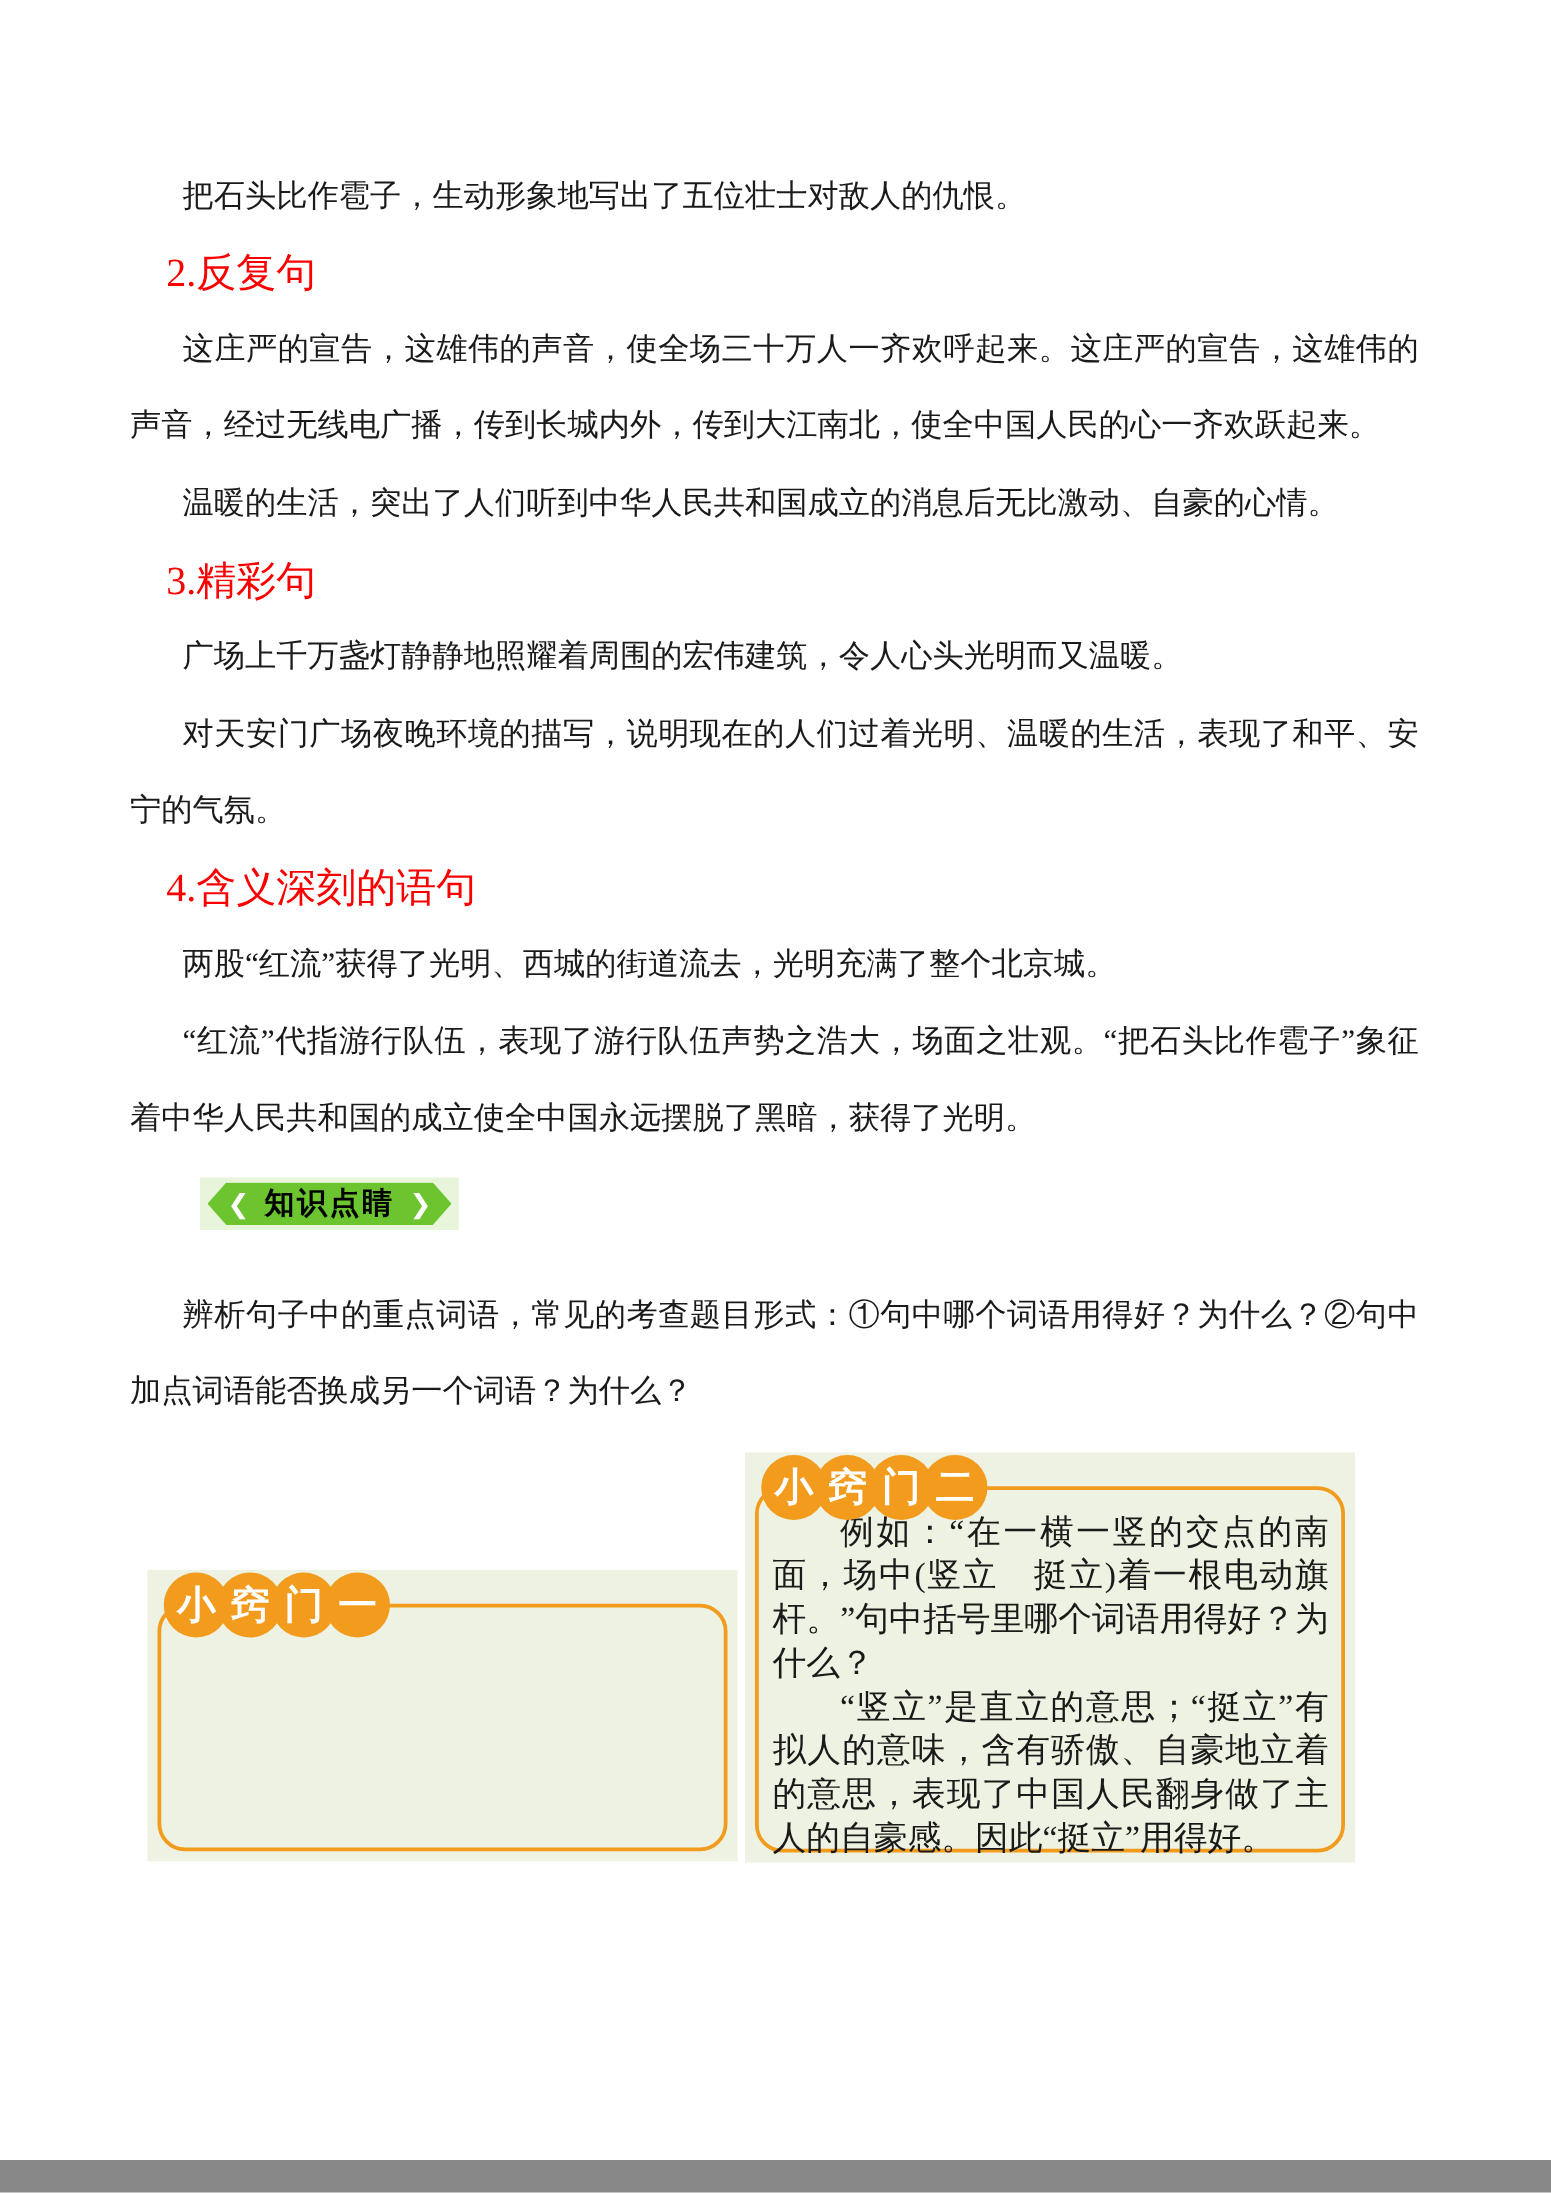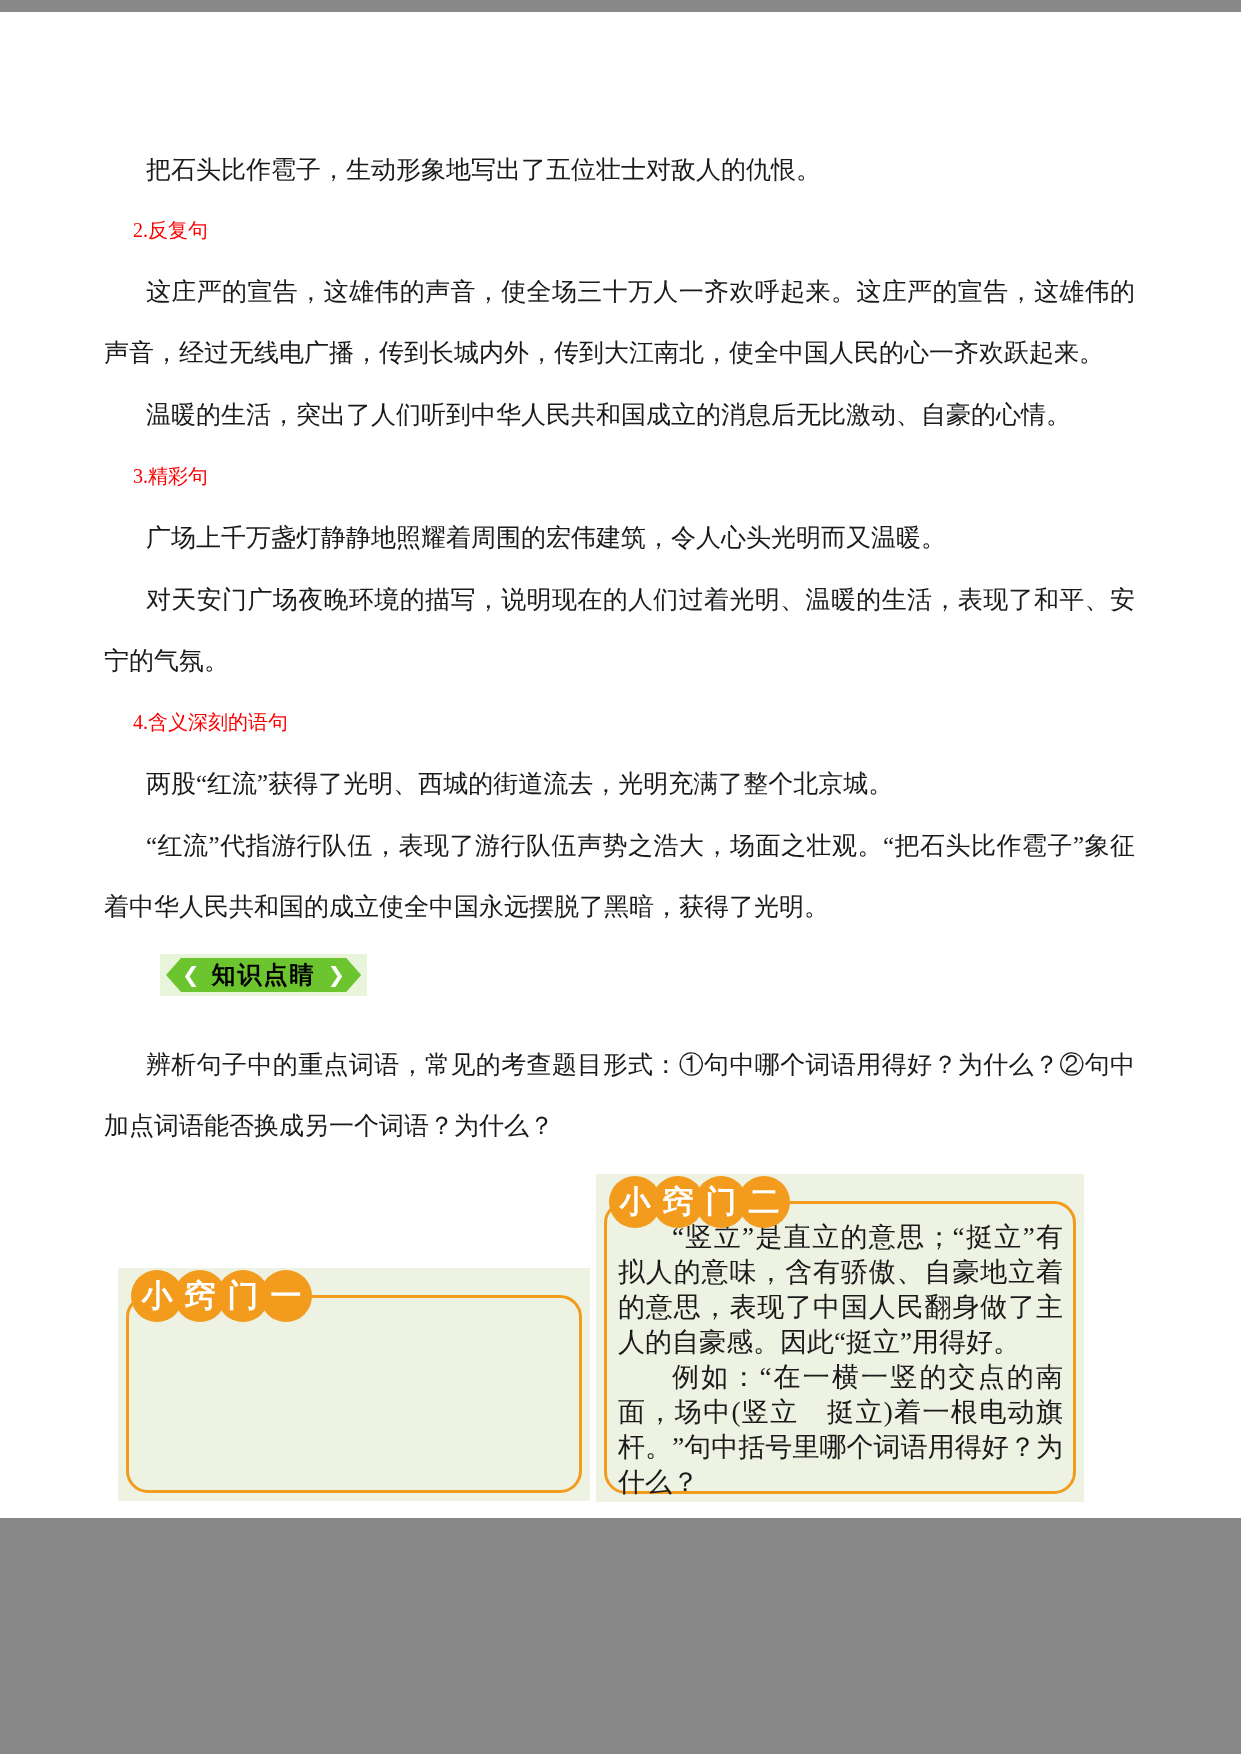--- a/index.html
+++ b/index.html
@@ -7,33 +7,33 @@
     --heading_red:#fb0000;
     --badge_green:#6cc52f;
     --badge_bg:#e9f5da;
     --tip_orange:#f29b1d;
     --tip_bg:#edf2e2;
     --page_bg:#ffffff;
   }
   html,body{margin:0;padding:0;}
   body{background:#888;font-family:"Liberation Serif","DejaVu Serif",serif;}
   .page{
-    position:relative;width:1241px;height:1506px;margin:12px auto;
+    position:relative;width:1241px;height:1728px;margin:0 auto;
     background:var(--page_bg);overflow:hidden;
   }
   
   .blk{
     position:absolute;left:104px;width:1031px;margin:0;
     font-size:25px;line-height:61px;color:var(--text);
     font-family:"Liberation Serif","DejaVu Serif",serif;
   }
   .par{text-align:justify;text-indent:42px;}
   .red-head{
     color:var(--heading_red);padding-left:29px;font-weight:normal;
-    font-size:20px;
+    font-size:32px;
   }
   
   .badge-strip{
     position:absolute;left:160px;top:942px;
     background:var(--badge_bg);padding:4px 6px;
   }
   .badge-hex{
     background:var(--badge_green);height:34px;
     display:flex;align-items:center;padding:0 16px;
     clip-path:polygon(0 50%,15px 0,calc(100% - 15px) 0,100% 50%,calc(100% - 15px) 100%,15px 100%);
@@ -118,17 +118,17 @@
   </div>
 
   <div class="tip-box" id="tip2">
     <div class="tip-frame"></div>
     <div class="tip-title">
         <span class="tip-char">小</span>
         <span class="tip-char">窍</span>
         <span class="tip-char">门</span>
         <span class="tip-char">二</span>
       </div>
+    <p class="tip-body">例如：“在一横一竖的交点的南面，场中(竖立　挺立)着一根电动旗杆。”句中括号里哪个词语用得好？为什么？</p>
     <p class="tip-body">“竖立”是直立的意思；“挺立”有拟人的意味，含有骄傲、自豪地立着的意思，表现了中国人民翻身做了主人的自豪感。因此“挺立”用得好。</p>
-    <p class="tip-body">例如：“在一横一竖的交点的南面，场中(竖立　挺立)着一根电动旗杆。”句中括号里哪个词语用得好？为什么？</p>
   </div>
 
 </div>
 
 </body></html>

